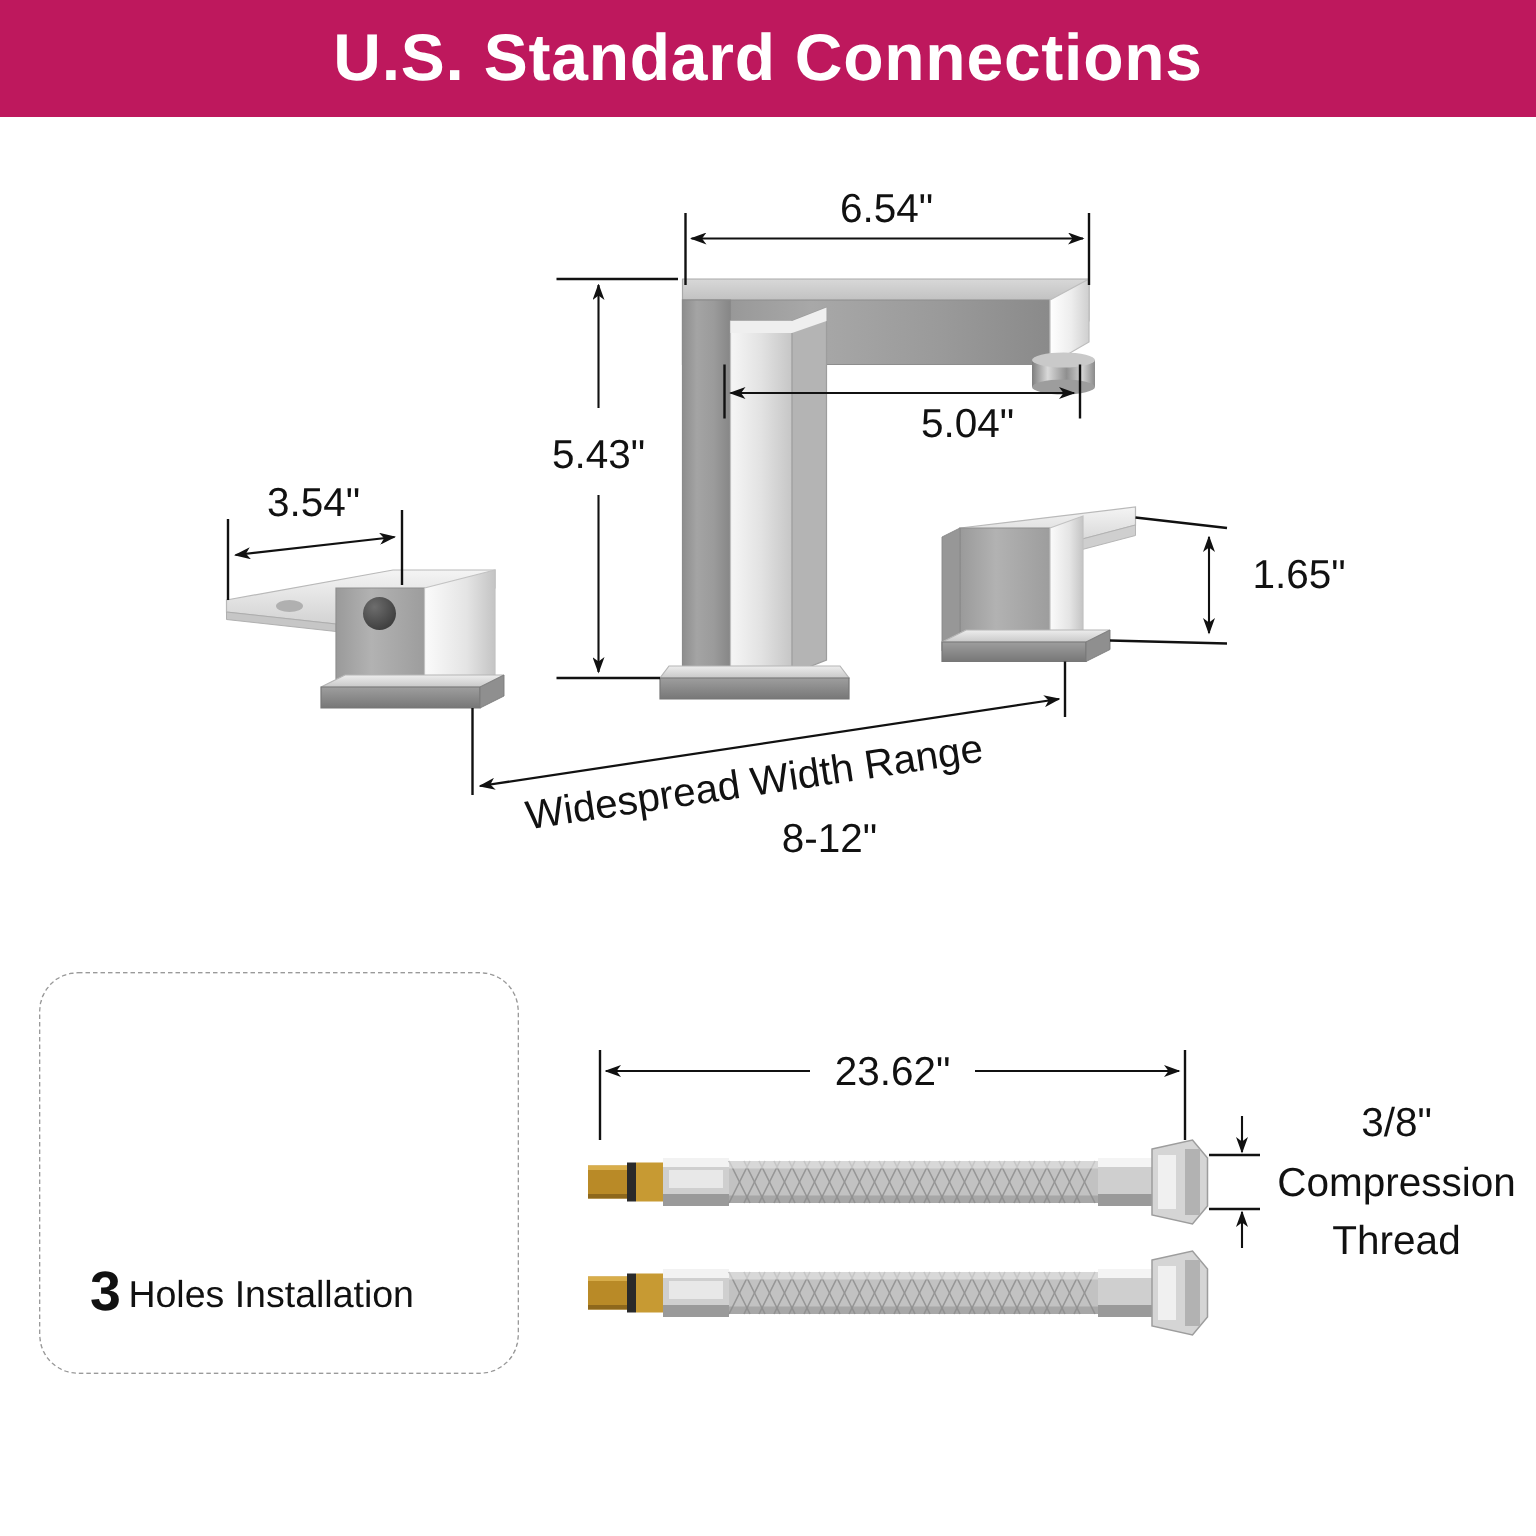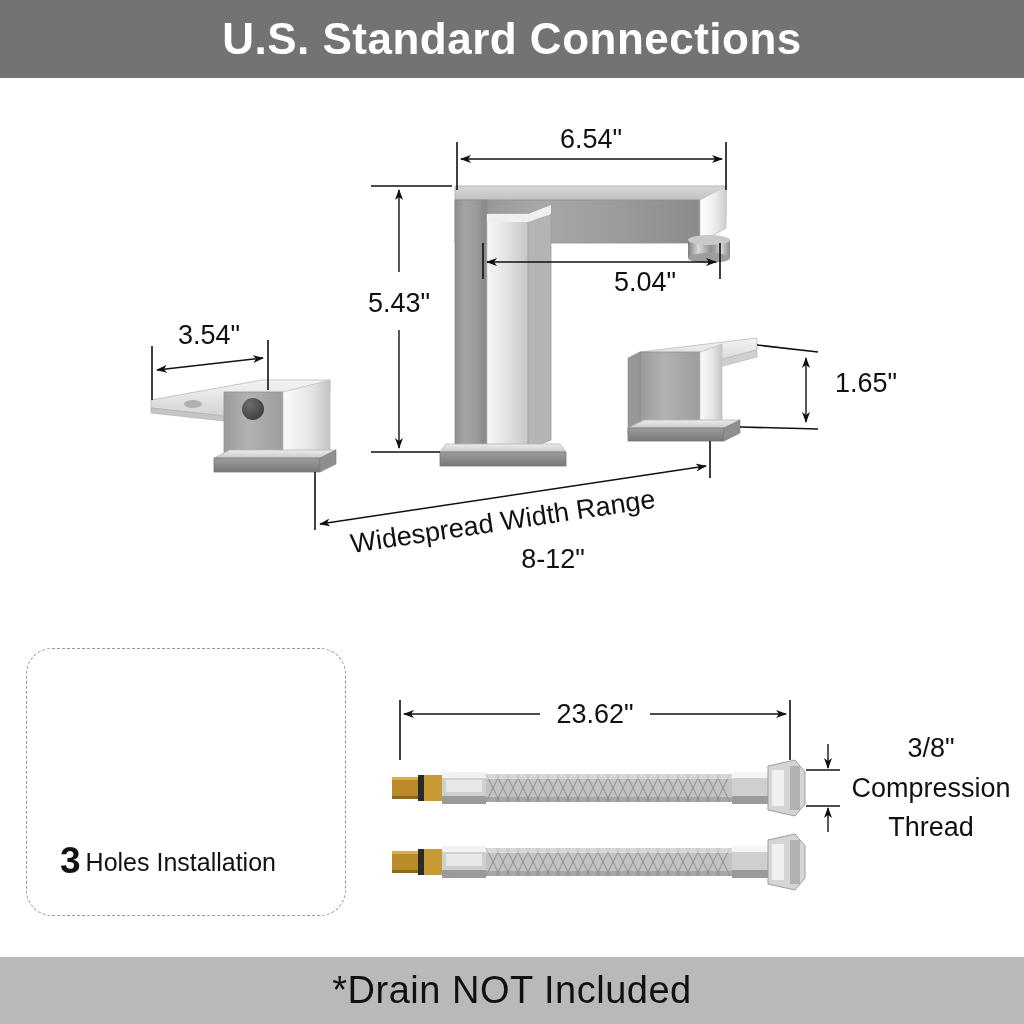--- a/index.html
+++ b/index.html
@@ -14,21 +14,21 @@
     height:1024px;
     background:#ffffff;
     overflow:hidden;
   }
 
   
   #header-bar{
     position:absolute;
     left:0; top:0;
     width:1024px; height:78px;
-    background:#737373;
+    background:#be185d;
     display:flex;
     align-items:center;
     justify-content:center;
   }
   #header-title{
     color:#ffffff;
     font-size:44px;
     font-weight:bold;
     letter-spacing:0.5px;
     font-family:"Liberation Sans", sans-serif;
@@ -378,17 +378,14 @@
     <text class="dimtext" x="931" y="757" text-anchor="middle" font-size="28">3/8"</text>
     <text class="dimtext" x="931" y="797" text-anchor="middle" font-size="28">Compression</text>
     <text class="dimtext" x="931" y="836" text-anchor="middle" font-size="28">Thread</text>
   </svg>
 
   <div id="sink-box"></div>
   <div id="sink-caption">
     <span class="big">3</span><span>Holes Installation</span>
   </div>
 
-  <div id="footer-bar">
-    <span id="footer-text">*Drain NOT Included</span>
-  </div>
 
 </div>
 
 </body></html>

